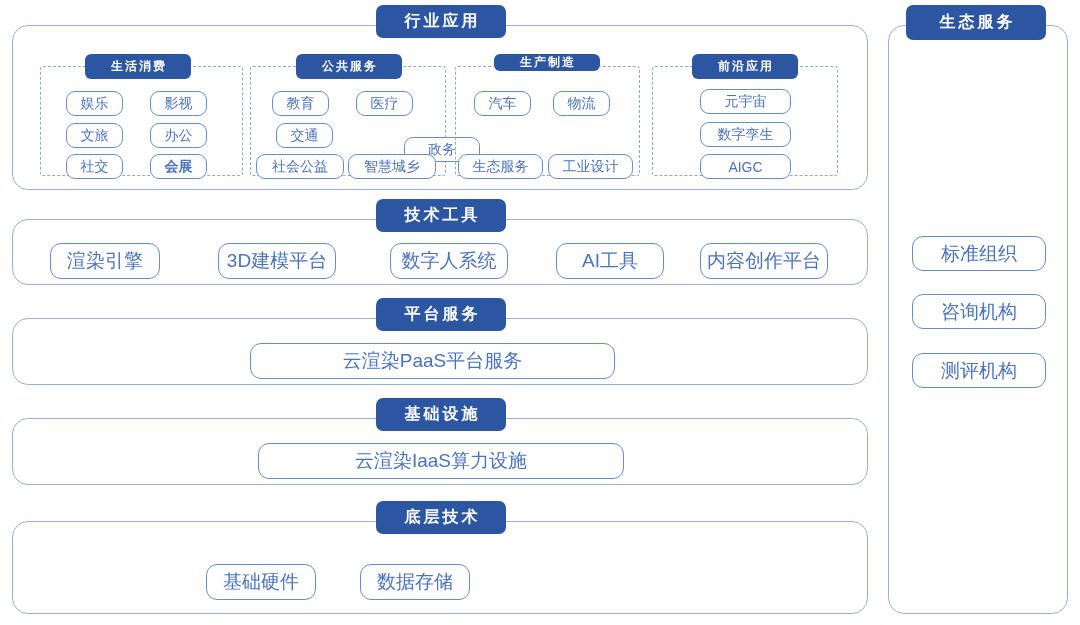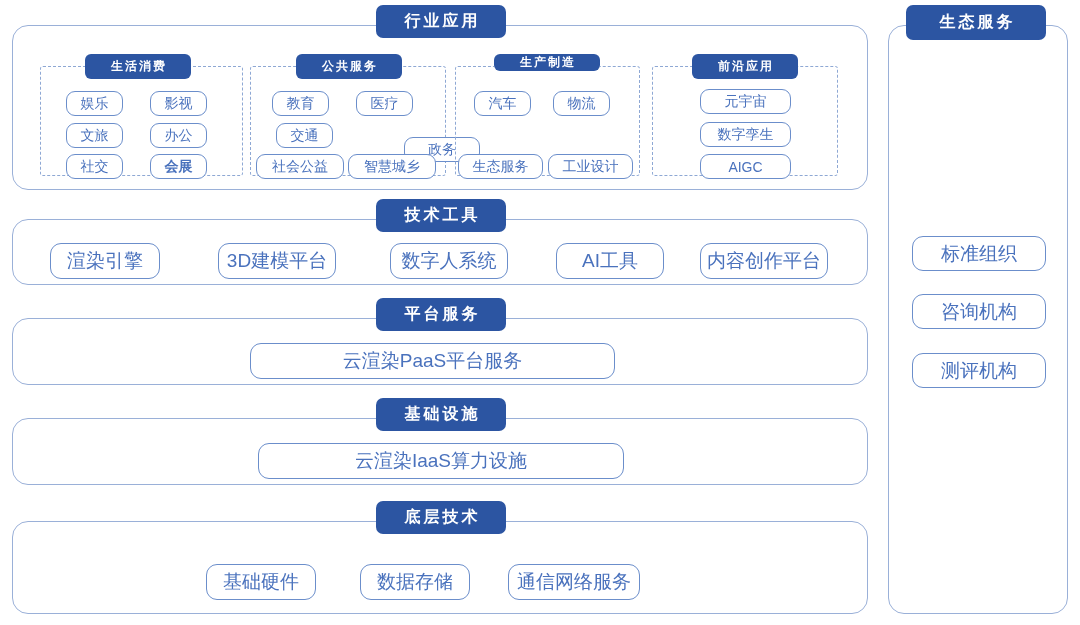--- a/index.html
+++ b/index.html
@@ -133,21 +133,20 @@
   <div class="panel" style="left:12px;top:418px;width:856px;height:67px;"></div>
   <div class="mask" style="left:376px;top:413px;width:130px;height:12px;"></div>
   <div class="badge" style="left:376px;top:398px;width:130px;height:33px;">基础设施</div>
   <div class="chip big" style="left:258px;top:443px;width:366px;height:36px;">云渲染IaaS算力设施</div>
 
   <div class="panel" style="left:12px;top:521px;width:856px;height:93px;"></div>
   <div class="mask" style="left:376px;top:516px;width:130px;height:12px;"></div>
   <div class="badge" style="left:376px;top:501px;width:130px;height:33px;">底层技术</div>
   <div class="chip big" style="left:206px;top:564px;width:110px;height:36px;">基础硬件</div>
   <div class="chip big" style="left:360px;top:564px;width:110px;height:36px;">数据存储</div>
-  <div class="chip big" style="left:508px;top:564px;width:132px;height:36px;">通信网络服务</div>
 
   <div class="panel" style="left:888px;top:25px;width:180px;height:589px;"></div>
   <div class="mask" style="left:906px;top:20px;width:140px;height:12px;"></div>
   <div class="badge" style="left:906px;top:5px;width:140px;height:35px;">生态服务</div>
   <div class="chip big" style="left:912px;top:236px;width:134px;height:35px;">标准组织</div>
   <div class="chip big" style="left:912px;top:294px;width:134px;height:35px;">咨询机构</div>
   <div class="chip big" style="left:912px;top:353px;width:134px;height:35px;">测评机构</div>
 
 </div>
 

